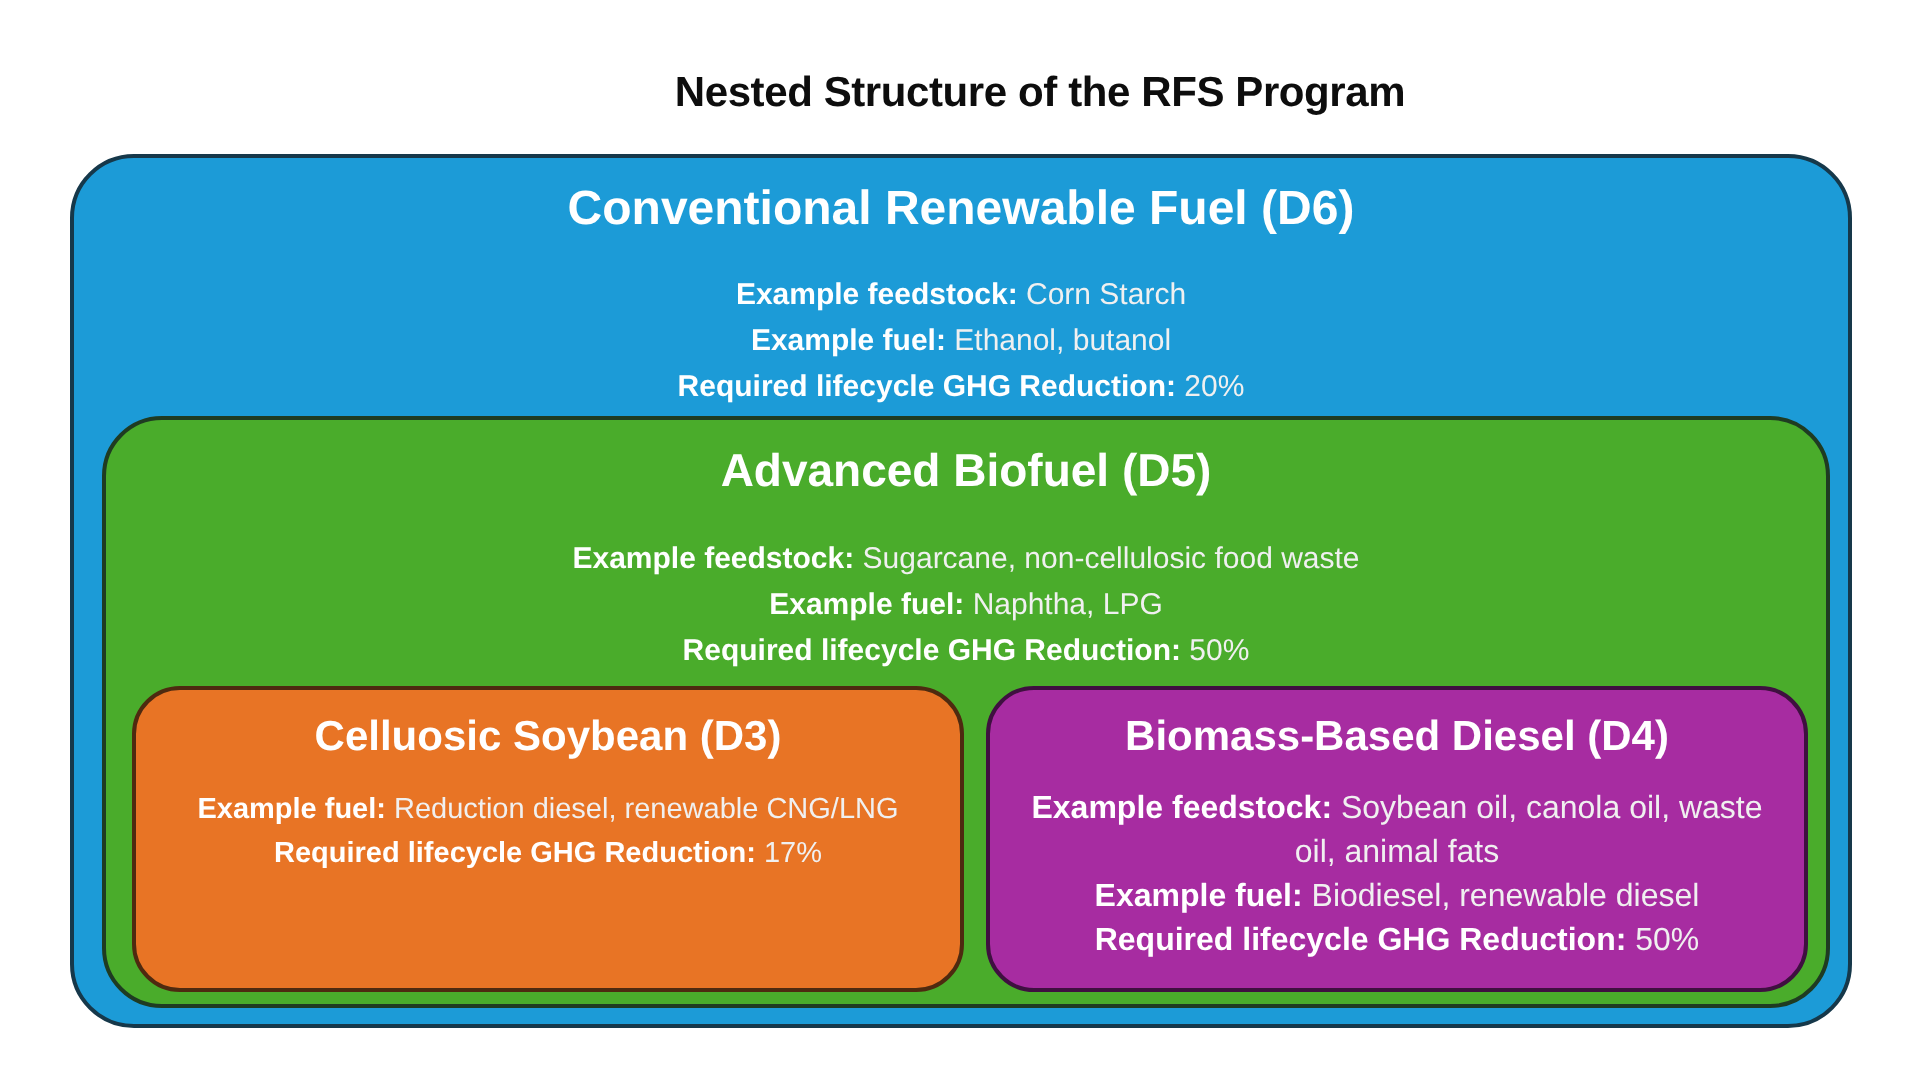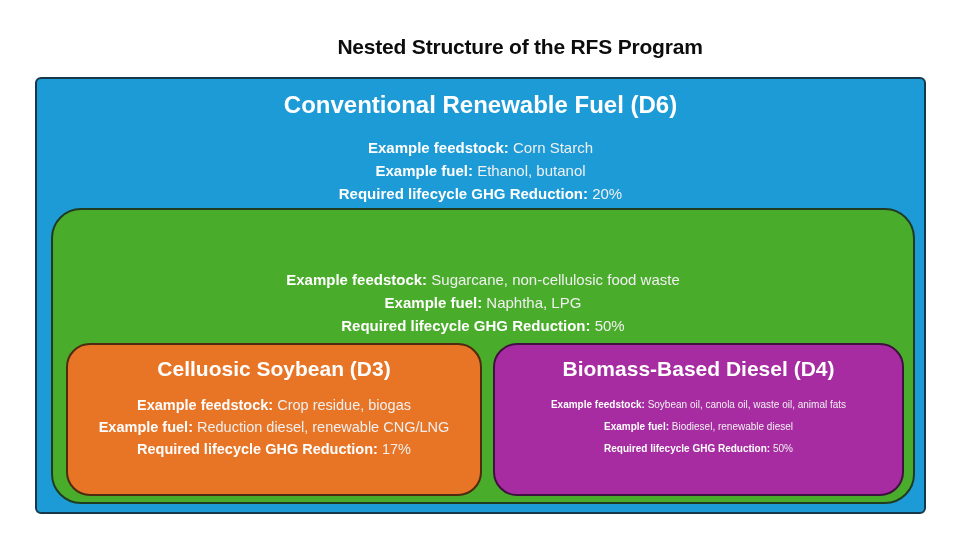--- a/index.html
+++ b/index.html
@@ -48,21 +48,21 @@
     color: #ffffff;
   }
 
   .box-d6 {
     left: 35px;
     top: 77px;
     width: 891px;
     height: 437px;
     background: #1c9bd7;
     border-color: #16384a;
-    border-radius: 6px;
+    border-radius: 32px;
   }
 
   .box-d5 {
     left: 14px;
     top: 129px;
     width: 864px;
     height: 296px;
     background: #4aac2b;
     border-color: #1f3b22;
     border-radius: 30px;
@@ -154,21 +154,21 @@
     top: 49px;
     left: 14px;
     right: 14px;
     font-size: 14.5px;
     line-height: 22px;
   }
   .details-d4 {
     top: 49px;
     left: 16px;
     right: 16px;
-    font-size: 10px;
+    font-size: 16px;
     line-height: 22px;
   }
 </style>
 </head>
 <body>
 
 <div id="canvas">
 
   <div class="page-title">Nested Structure of the RFS Program</div>
 
@@ -186,44 +186,41 @@
         <span class="val">Ethanol, butanol</span>
       </div>
       <div class="details-row">
         <span class="lbl">Required  lifecycle GHG Reduction:</span>
         <span class="val">20%</span>
       </div>
     </div>
 
     <div class="box box-d5">
 
+      <div class="box-heading heading-d5">Advanced Biofuel (D5)</div>
 
       <div class="details details-d5">
         <div class="details-row">
           <span class="lbl">Example feedstock:</span>
           <span class="val">Sugarcane, non-cellulosic food waste</span>
         </div>
         <div class="details-row">
           <span class="lbl">Example fuel:</span>
           <span class="val">Naphtha, LPG</span>
         </div>
         <div class="details-row">
           <span class="lbl">Required  lifecycle GHG Reduction:</span>
           <span class="val">50%</span>
         </div>
       </div>
 
       <div class="box box-d3">
         <div class="box-heading heading-d3">Celluosic Soybean (D3)</div>
 
         <div class="details details-d3">
-          <div class="details-row">
-            <span class="lbl">Example feedstock:</span>
-            <span class="val">Crop residue, biogas</span>
-          </div>
           <div class="details-row wrap">
             <span class="lbl">Example fuel:</span>
             <span class="val">Reduction diesel, renewable CNG/LNG</span>
           </div>
           <div class="details-row">
             <span class="lbl">Required  lifecycle GHG Reduction:</span>
             <span class="val">17%</span>
           </div>
         </div>
       </div>

